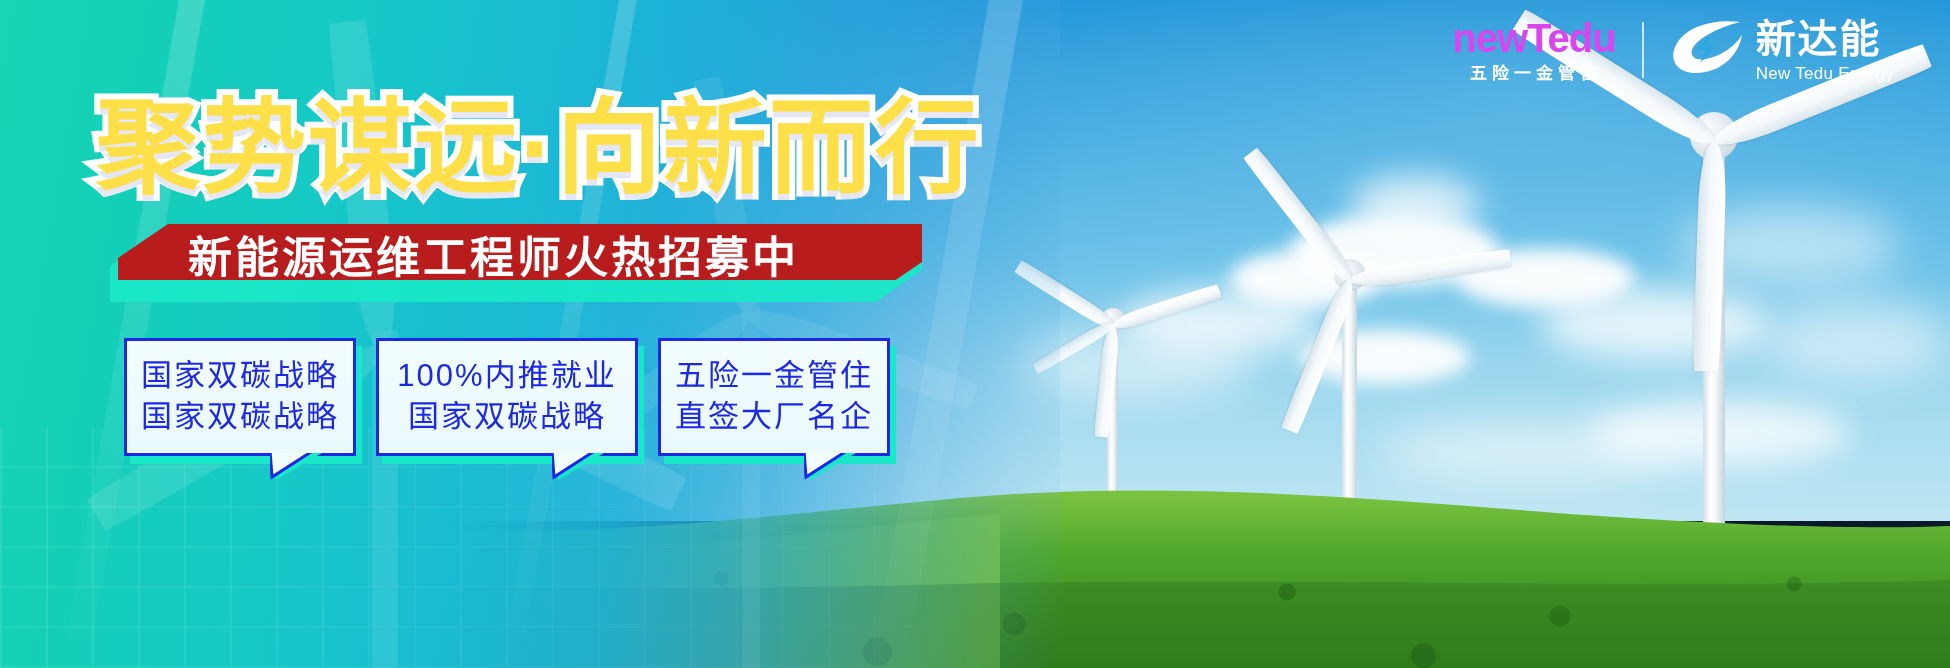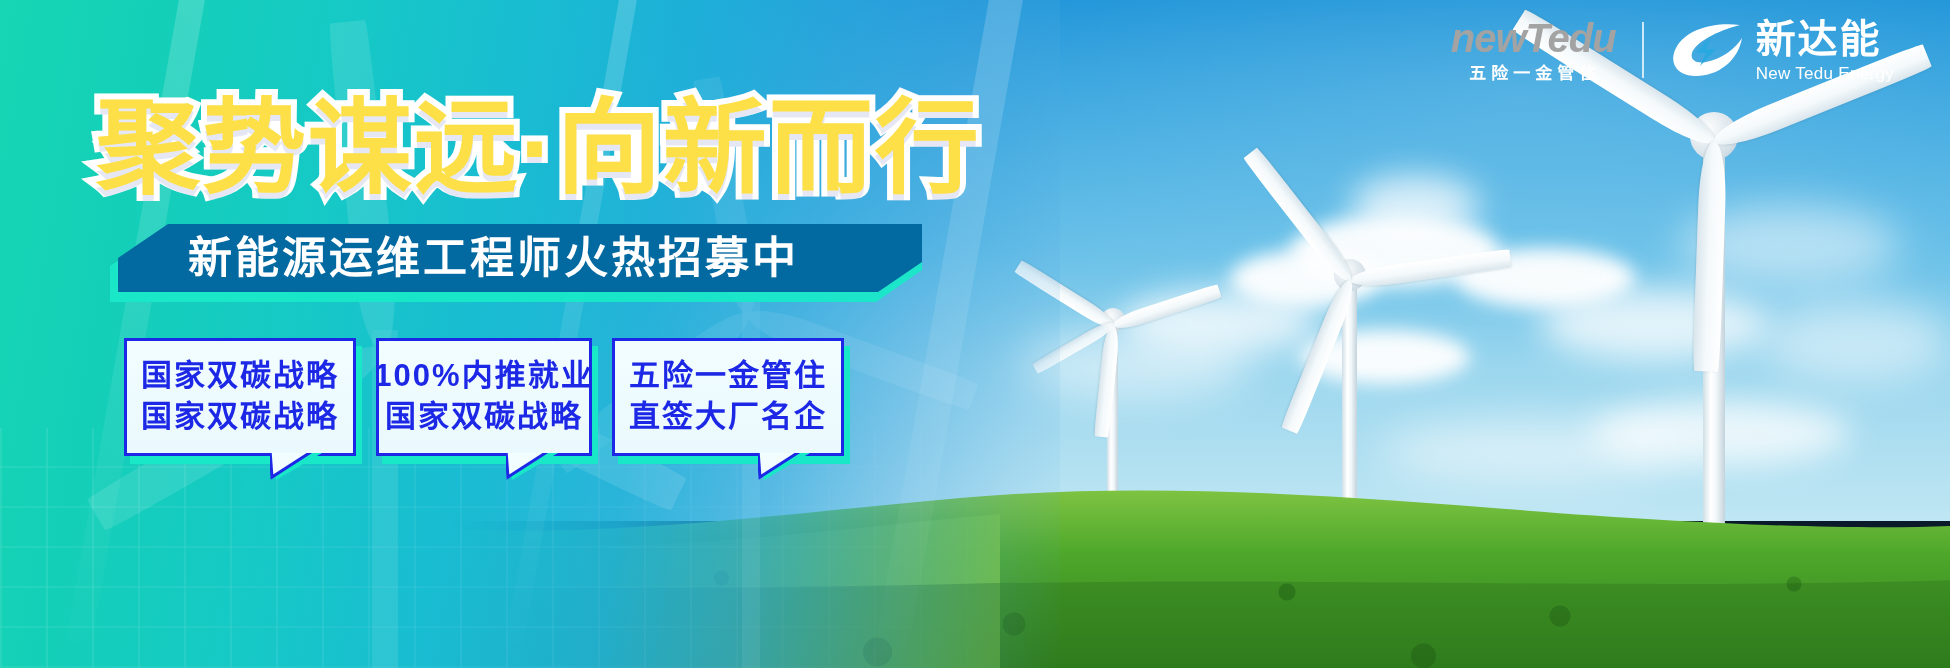--- a/index.html
+++ b/index.html
@@ -96,30 +96,30 @@
     mask-image:linear-gradient(90deg,rgba(0,0,0,.9) 0%,rgba(0,0,0,.5) 55%,rgba(0,0,0,0) 100%);
   }
 
   
   .logos{
     position:absolute;right:56px;top:18px;
     display:flex;align-items:center;gap:26px;
   }
   .logo-left{display:flex;flex-direction:column;align-items:center;gap:2px;}
   .wordmark{
-    color:#a3a3a3;font-size:40px;font-weight:700;letter-spacing:-1px;
-    font-style:italic;line-height:1;white-space:nowrap;
+    color:#d946ef;font-size:40px;font-weight:700;letter-spacing:-1px;
+    line-height:1;white-space:nowrap;
     font-family:"Liberation Sans","DejaVu Sans",sans-serif;
   }
   .sub-cn{
     color:#ffffff;font-size:17px;letter-spacing:5px;font-weight:700;
     line-height:1;margin-top:5px;padding-left:4px;
   }
   .divider{width:2px;height:56px;background:rgba(255,255,255,.75);}
-  .logo-right{display:flex;align-items:center;gap:12px;}
+  .logo-right{display:flex;align-items:flex-start;gap:12px;}
   .leafmark{width:74px;height:56px;flex:none;}
   .logo-right-text{display:flex;flex-direction:column;}
   .brand-cn{
     color:#ffffff;font-size:40px;font-weight:700;line-height:1;letter-spacing:2px;
     white-space:nowrap;
   }
   .brand-en{
     color:#ffffff;font-size:17px;font-weight:400;line-height:1;margin-top:6px;letter-spacing:.3px;
   }
 
@@ -135,24 +135,24 @@
 
   
   .ribbon-wrap{position:absolute;left:118px;top:224px;}
   .ribbon-glow{
     position:absolute;left:-8px;top:6px;width:812px;height:72px;
     background:#19e8c8;
     clip-path:polygon(54px 0,812px 0,812px 40px,766px 72px,0 72px,0 36px);
     opacity:.95;
   }
   .ribbon{
-    position:relative;width:804px;height:68px;
-    background:#0369a1;
+    position:relative;width:804px;height:56px;
+    background:#b91c1c;
     clip-path:polygon(50px 0,804px 0,804px 38px,760px 68px,0 68px,0 34px);
-    display:flex;align-items:center;
+    display:flex;align-items:flex-end;
   }
   .ribbon-text{
     color:#ffffff;font-size:44px;font-weight:900;letter-spacing:3px;
     line-height:1;margin-left:70px;white-space:nowrap;
   }
 
   
   .bubbles{position:absolute;left:124px;top:338px;display:flex;gap:20px;}
   .bubble{position:relative;}
   .bubble-shadow{
@@ -160,23 +160,23 @@
     background:#19e8c8;
   }
   .bubble-box{
     position:relative;
     width:232px;height:118px;
     background:linear-gradient(180deg,#f2fdff 0%,#eaf9fd 100%);
     border:3px solid #1c28e6;
     display:flex;flex-direction:column;align-items:center;justify-content:center;
     gap:8px;
   }
-  .bubble.wide .bubble-box{width:216px;}
+  .bubble.wide .bubble-box{width:262px;}
   .bubble-line{
-    color:#1c28e6;font-size:31px;font-weight:700;line-height:1.05;
+    color:#1c28e6;font-size:31px;font-weight:400;line-height:1.05;
     letter-spacing:2px;white-space:nowrap;
   }
   .tail{position:absolute;right:34px;bottom:-25px;width:52px;height:28px;}
   .tail svg{display:block;}
 
   
   .streak{
     position:absolute;background:linear-gradient(180deg,rgba(255,255,255,.18),rgba(255,255,255,0));
     transform:skewX(-10deg);pointer-events:none;
   }

